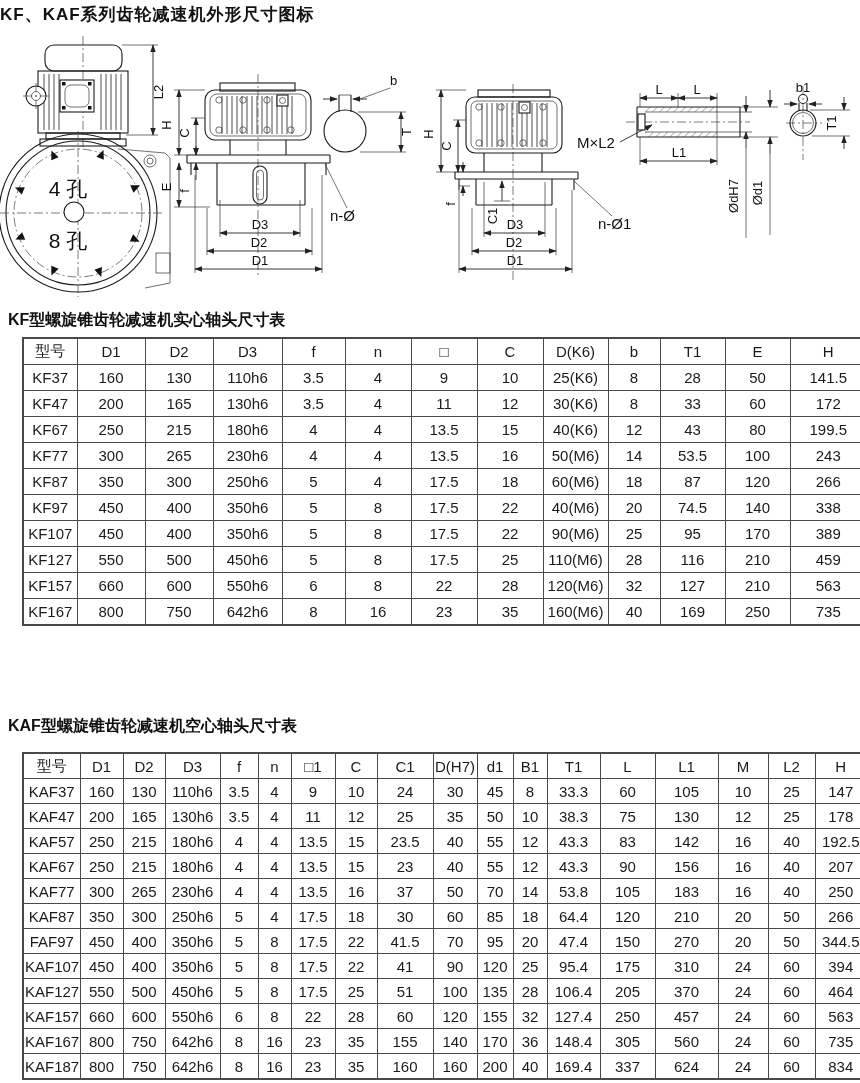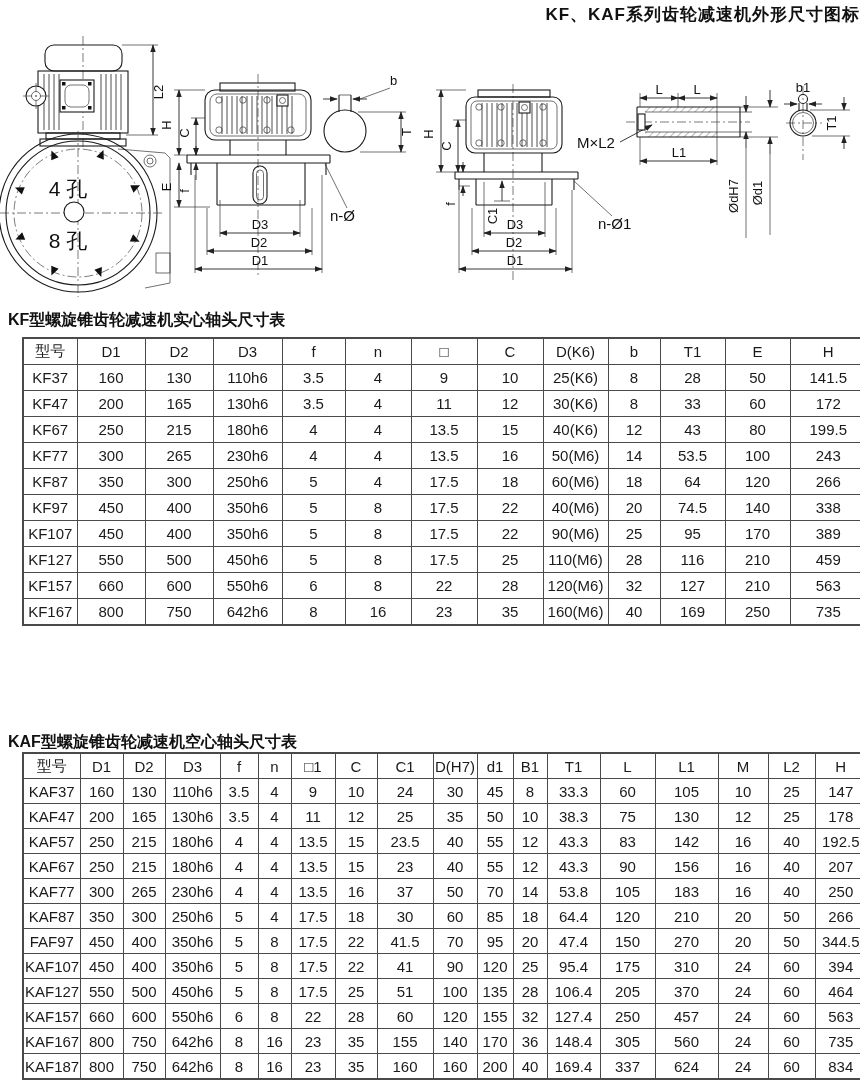--- a/index.html
+++ b/index.html
@@ -1,22 +1,22 @@
 <!DOCTYPE html>
 <html><head>
 <meta charset="utf-8">
 <style>
   html,body{margin:0;padding:0;background:#fff;}
   .page{position:relative;width:860px;height:1083px;background:#fff;overflow:hidden;
         font-family:"Liberation Sans",sans-serif;color:#111;}
-  .main-title{position:absolute;top:3px;left:0;width:100%;text-align:right;
+  .main-title{position:absolute;top:3px;left:0;width:100%;text-align:left;
         font-size:17px;font-weight:600;letter-spacing:1px;color:#111;}
   .section-title{position:absolute;left:8px;font-size:16px;font-weight:600;color:#111;}
   #kf-title{top:310px;}
-  #kaf-title{top:716px;margin-top:16px;}
+  #kaf-title{top:716px;}
   svg.drawings{position:absolute;top:0;left:0;}
   table.dim-table{position:absolute;left:22px;border-collapse:collapse;table-layout:fixed;
         border:2px solid #4a4a4a;font-size:15px;padding-left:34px;}
   #kf-table{top:337px;width:844px;}
   #kaf-table{top:752px;width:844px;}
   .dim-table th,.dim-table td{border:1px solid #4a4a4a;text-align:center;vertical-align:middle;
         padding:0 1px;font-weight:400;color:#1a1a1a;overflow:hidden;white-space:nowrap;}
   #kf-table th,#kf-table td{height:25px;}
   #kaf-table th,#kaf-table td{height:24px;}
   
@@ -402,21 +402,21 @@
           <td>KF87</td>
           <td>350</td>
           <td>300</td>
           <td>250h6</td>
           <td>5</td>
           <td>4</td>
           <td>17.5</td>
           <td>18</td>
           <td>60(M6)</td>
           <td>18</td>
-          <td>64</td>
+          <td>87</td>
           <td>120</td>
           <td>266</td>
         </tr>
         <tr>
           <td>KF97</td>
           <td>450</td>
           <td>400</td>
           <td>350h6</td>
           <td>5</td>
           <td>8</td>

